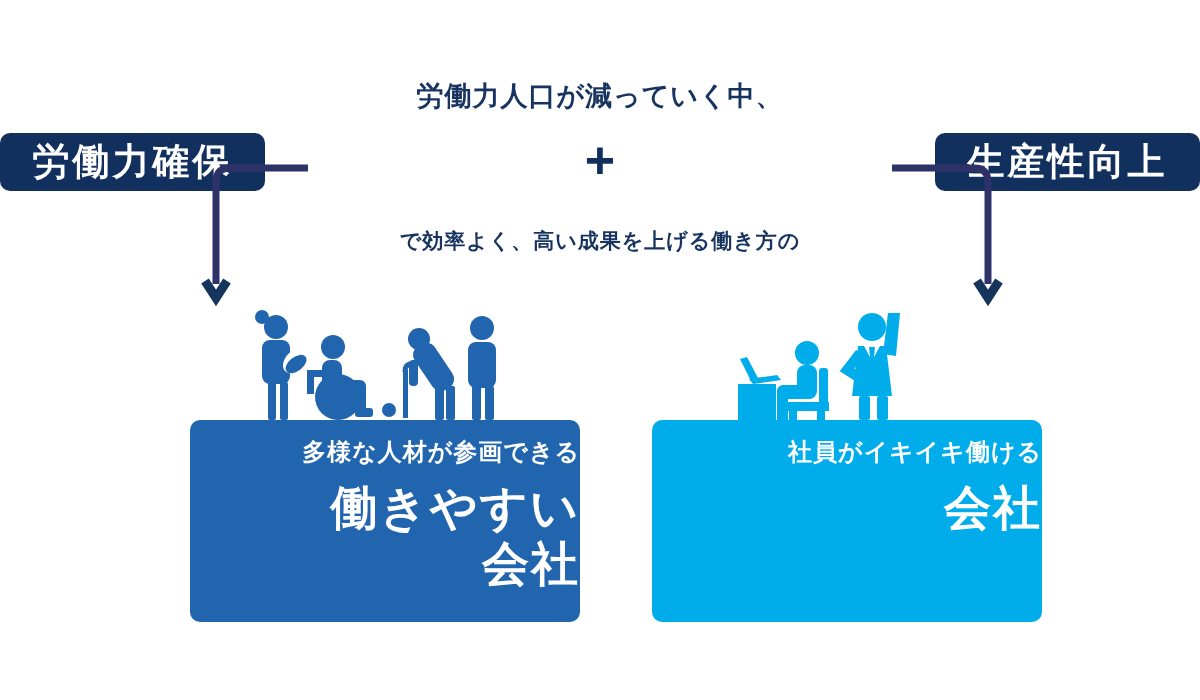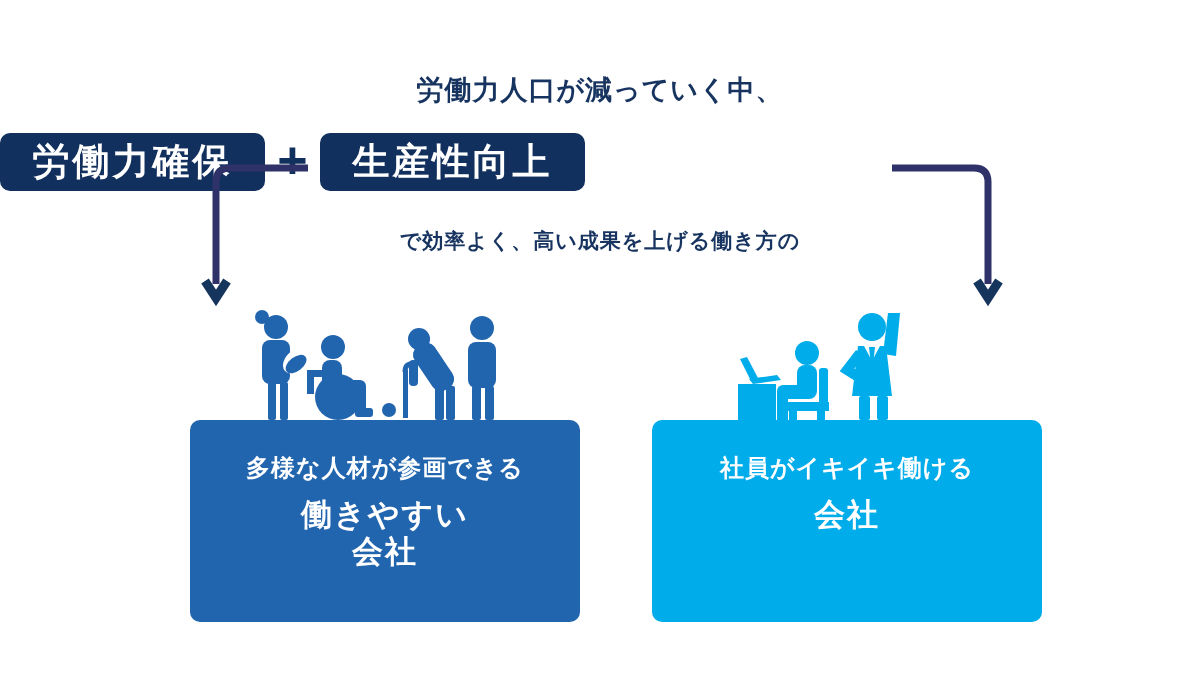--- a/index.html
+++ b/index.html
@@ -17,29 +17,29 @@
     font-family:"Liberation Sans","DejaVu Sans",sans-serif;
     background:var(--background);
   }
   .canvas{
     position:relative;
     width:1200px;height:700px;
     background:var(--background);
     overflow:hidden;
   }
   .top-text{
-    position:absolute;top:72px;left:0;width:100%;
+    position:absolute;top:78px;left:0;width:100%;
     text-align:center;
     font-size:27px;font-weight:600;
     color:var(--text-navy);
     letter-spacing:1px;
   }
   .eq-row{
     position:absolute;top:133px;left:0;width:100%;height:58px;
-    display:flex;justify-content:flex-start;align-items:stretch;
+    display:flex;justify-content:space-between;align-items:stretch;
   }
   .navy-box{
     width:265px;
     background:var(--navy);
     border-radius:10px;
     display:flex;align-items:center;justify-content:center;
     color:var(--white-text);
     font-size:37px;font-weight:bold;letter-spacing:3px;
   }
   .plus{
@@ -66,31 +66,31 @@
   .icons-right{position:absolute;left:725px;top:308px;}
   .st-blue{fill:var(--blue);}
   .st-cyan{fill:var(--cyan);}
   .st-white{fill:#FFFFFF;}
   .cane{stroke:var(--blue);stroke-width:5;fill:none;stroke-linecap:butt;}
   .arm-cyan{stroke:var(--cyan);stroke-width:10;fill:none;stroke-linejoin:miter;}
   .outcome-box{
     position:absolute;top:420px;width:390px;height:202px;
     border-radius:10px;
     color:var(--white-text);
-    text-align:center;
-    padding-top:32px;
+    text-align:right;
+    padding-top:16px;
   }
   .outcome-box.blue{left:190px;background:var(--blue);}
   .outcome-box.cyan{left:652px;background:var(--cyan);}
   .outcome-subtitle{
     font-size:24px;font-weight:600;letter-spacing:1px;
     margin-bottom:12px;
   }
   .outcome-title{
-    font-size:31px;font-weight:bold;line-height:1.2;letter-spacing:2px;
+    font-size:47px;font-weight:bold;line-height:1.2;letter-spacing:2px;
   }
 </style>
 </head>
 <body>
 
 <div class="canvas">
 
   <div class="top-text">労働力人口が減っていく中、</div>
 
   <div class="eq-row">

